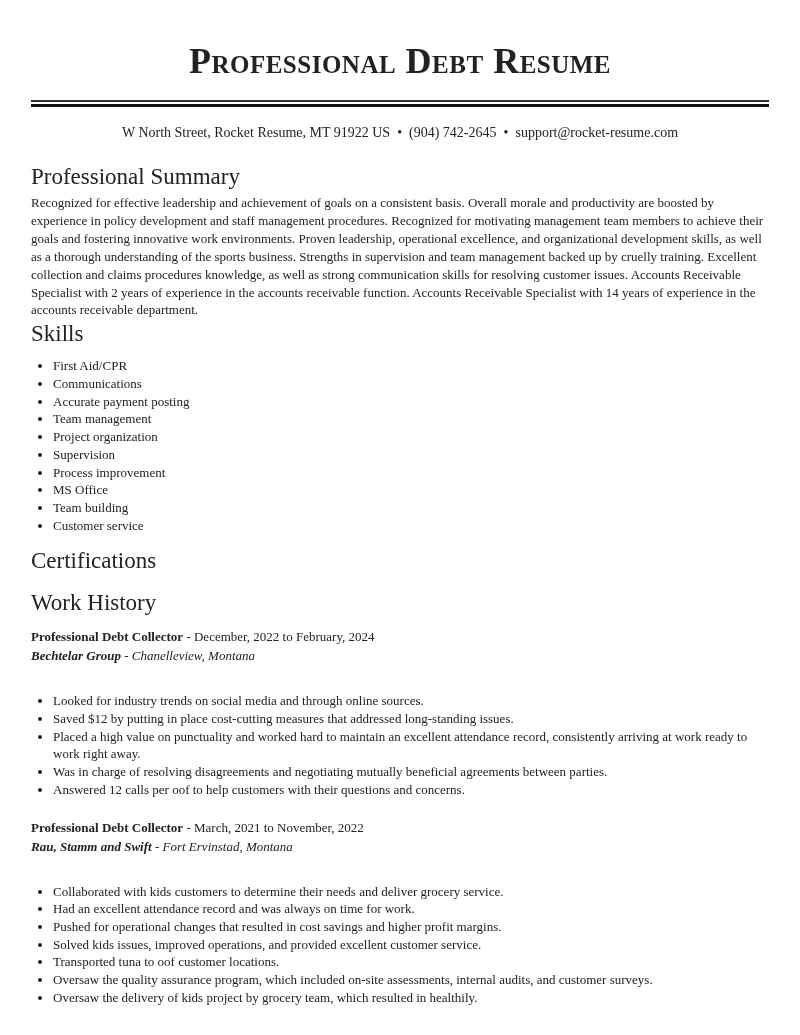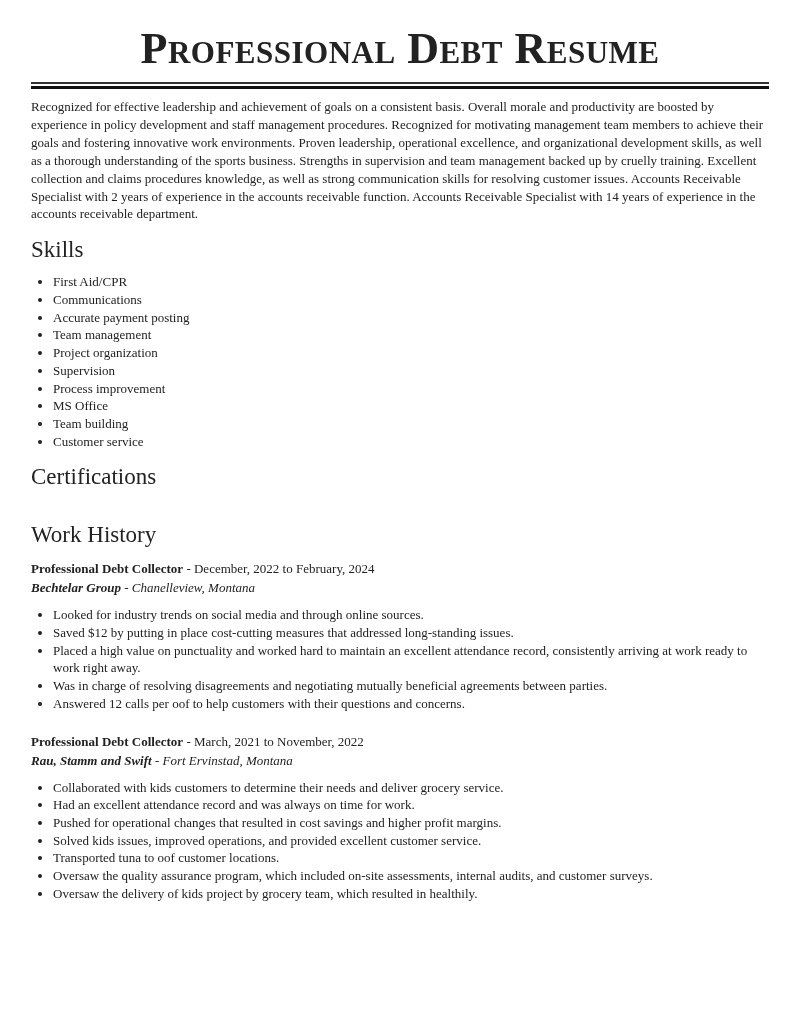--- a/index.html
+++ b/index.html
@@ -14,25 +14,25 @@
       font-family: "Liberation Serif", "DejaVu Serif", serif;
       color: #222222;
     }
     .page {
       padding: 0 31px;
       box-sizing: border-box;
       width: 800px;
     }
     .title {
       text-align: center;
-      font-size: 44px;
+      font-size: 36px;
       font-weight: bold;
       font-variant: small-caps;
       letter-spacing: 0.5px;
-      margin: 0;
+      margin: 12px;
       padding-top: 27px;
       height: 49px;
       line-height: 44px;
       color: #222;
     }
     .rule {
       margin-top: 6px;
       height: 6px;
       position: relative;
     }
@@ -62,69 +62,73 @@
       font-size: 23px;
       font-weight: normal;
       margin: 0;
       line-height: 30px;
       color: #222;
     }
     .summary-title { margin-top: 20px; }
     .summary {
       font-size: 13px;
       line-height: 17.9px;
-      margin: 10px 0 0 0;
+      margin: 2px 0 0 0;
       color: #222;
     }
-    .skills-title { margin-top: 12px; }
+    .skills-title { }
     .skills {
       display: flex;
       margin-top: 8px;
       flex-direction: column;
     }
     .skills ul { width: 363px; }
     ul.bullets {
       margin: 0;
       padding-left: 22px;
       list-style: disc;
       font-size: 13px;
       line-height: 17.7px;
     }
     ul.bullets li { padding-left: 0; }
     .cert-title { margin-top: 12px; }
     .certs { margin-top: 8px; }
-    .work-title { margin-top: 28px; }
+    .work-title { margin-top: 12px; }
     .job { margin-top: 9px; }
     .job + .job { margin-top: 19px; font-family: Liberation Serif, serif; }
     .job-line {
       font-size: 13px;
       line-height: 19px;
     }
     .job-line .role { font-weight: bold; }
     .job-line2 {
       font-size: 13px;
       line-height: 19px;
       font-style: italic;
     }
     .job-line2 .company { font-weight: bold; }
-    .job ul.bullets { margin-top: 9px; }
+    .job ul.bullets { margin-top: 27px; }
   </style>
 </head>
 <body>
 
 <div class="page">
 
   <h1 class="title">Professional Debt Resume</h1>
 
   <div class="rule">
     <div class="top"></div>
     <div class="bottom"></div>
   </div>
 
+  <div class="contact">
+    <span>W North Street, Rocket Resume, MT 91922 US</span><span class="sep">•</span><span>(904) 742-2645</span><span class="sep">•</span><span>support@rocket-resume.com</span>
+  </div>
 
+  <h2 class="section-title summary-title">Professional Summary</h2>
   <p class="summary">Recognized for effective leadership and achievement of goals on a consistent basis. Overall morale and productivity are boosted by experience in policy development and staff management procedures. Recognized for motivating management team members to achieve their goals and fostering innovative work environments. Proven leadership, operational excellence, and organizational development skills, as well as a thorough understanding of the sports business. Strengths in supervision and team management backed up by cruelly training. Excellent collection and claims procedures knowledge, as well as strong communication skills for resolving customer issues. Accounts Receivable Specialist with 2 years of experience in the accounts receivable function. Accounts Receivable Specialist with 14 years of experience in the accounts receivable department.</p>
 
   <h2 class="section-title skills-title">Skills</h2>
   <div class="skills">
     <ul class="bullets">
       <li>First Aid/CPR</li>
       <li>Communications</li>
       <li>Accurate payment posting</li>
       <li>Team management</li>
       <li>Project organization</li>

